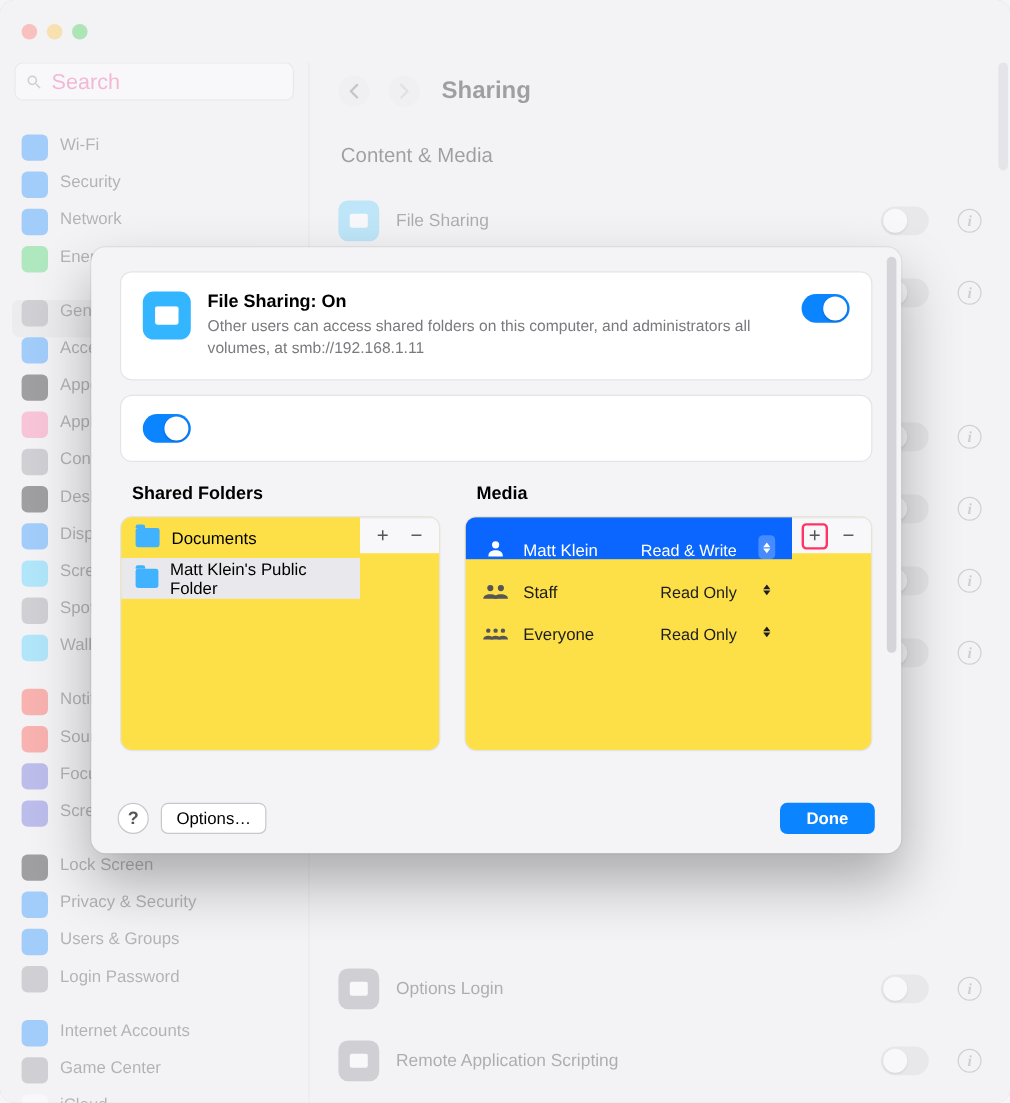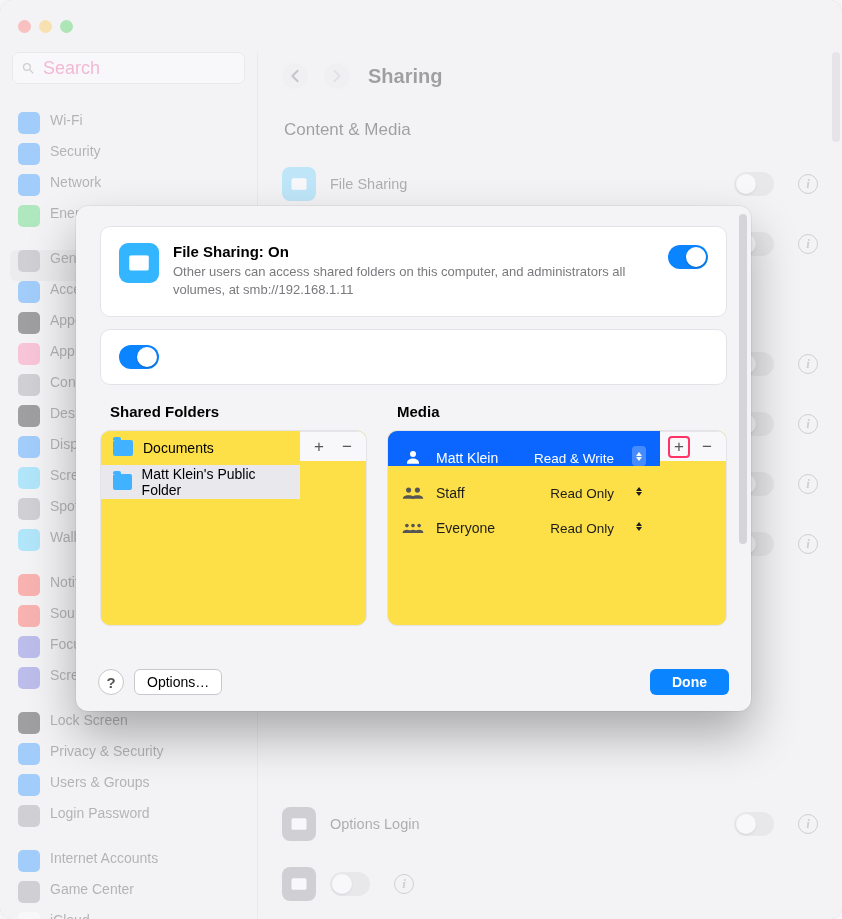--- a/index.html
+++ b/index.html
@@ -274,20 +274,21 @@
             <div class="lab">Options Login</div>
             <div class="toggle"></div>
             <div class="info-ic">i</div>
           </div>
           <div class="row">
             <div class="big-ic" style="background: rgb(142, 142, 147);">
               <svg width="20" height="20" viewBox="0 0 24 24" fill="#fff">
                 <rect x="3" y="5" width="18" height="14" rx="2"></rect>
               </svg>
             </div>
+            <div class="lab">Remote Application Scripting</div>
             <div class="toggle"></div>
             <div class="info-ic">i</div>
           </div>
         </div>
 
     </div>
   </div>
 </div>
 
 <div class="scrim"></div>

